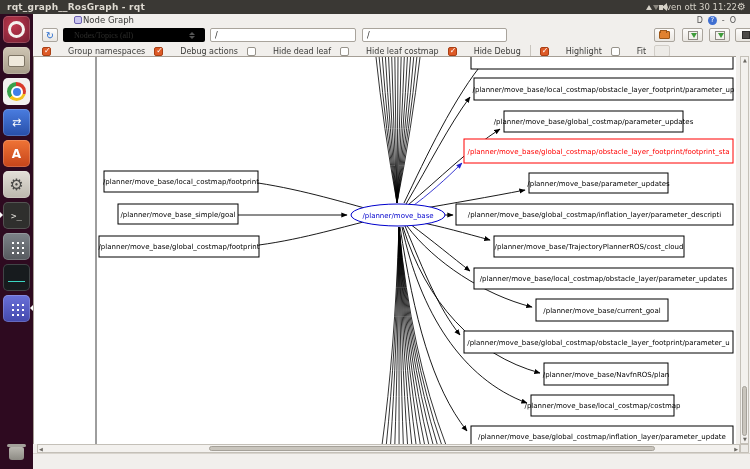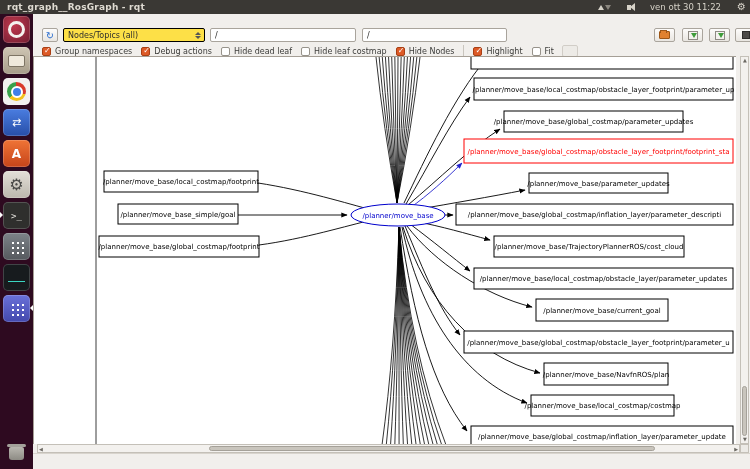--- a/index.html
+++ b/index.html
@@ -4,21 +4,21 @@
 <style>
   html,body{margin:0;padding:0;background:#000;}
   *{box-sizing:border-box;}
   .screen{position:relative;width:750px;height:469px;overflow:hidden;
     font-family:"DejaVu Sans","Liberation Sans",sans-serif;background:#f1efec;}
 
   
   .syspanel{position:absolute;left:0;top:0;width:750px;height:14px;background:#3a3834;
     color:#dfdbd2;font-size:9px;display:flex;align-items:center;z-index:30;}
   .systitle{font-weight:bold;margin-left:7px;letter-spacing:.2px;}
-  .tray{margin-left:auto;display:flex;align-items:center;gap:16px;margin-right:4px;}
+  .tray{margin-left:auto;display:flex;align-items:center;gap:0;margin-right:4px;}
   .tray-ic{display:flex;align-items:center;height:12px;color:#d6d2c8;}
   .tri{width:0;height:0;border-left:3px solid transparent;border-right:3px solid transparent;}
   .tri.up{border-bottom:5px solid #d6d2c8;}
   .tri.dn{border-top:5px solid #8a867e;margin-left:1px;}
   .speaker{width:4px;height:5px;background:#d6d2c8;position:relative;margin-right:3px;}
   .speaker:before{content:"";position:absolute;left:3px;top:-2px;border-top:4px solid transparent;
     border-bottom:4px solid transparent;border-right:5px solid #d6d2c8;}
   .clock{font-size:8.5px;color:#d6d2c8;}
   .gear{font-size:10px;line-height:10px;color:#d6d2c8;}
 
@@ -59,36 +59,36 @@
   .phead{position:absolute;left:0;top:0;width:100%;height:12px;display:flex;align-items:center;font-size:8.5px;color:#3b3b39;}
   .phead .ptitle{margin-left:50px;}
   .ng-icon{position:absolute;left:41px;top:2px;width:8px;height:8px;background:#cbc6ef;border:1px solid #6a5fae;border-radius:2px;}
   .pctrl{margin-left:auto;margin-right:14px;display:flex;align-items:center;gap:5px;font-size:8px;color:#555;}
   .helpdot{width:9px;height:9px;border-radius:50%;background:#3f6fd1;color:#fff;font-size:7px;line-height:9px;text-align:center;}
 
   .tbar1{position:absolute;left:0;top:12px;width:100%;height:18px;}
   .btn{position:absolute;top:2px;height:14px;background:linear-gradient(#fdfcfb,#e9e6e1);
     border:1px solid #aaa59d;border-radius:2px;display:flex;align-items:center;justify-content:center;}
   .refresh{left:9px;width:16px;color:#2d6fd0;font-size:10px;}
-  .combo{position:absolute;left:30px;top:2px;width:142px;height:14px;background:#fde047;border:1px solid #000000;
-    border-radius:2px;font-size:8px;color:#2e2e2c;display:flex;align-items:center;padding-left:4px;}
+  .combo{position:absolute;left:30px;top:2px;width:142px;height:14px;background:#5eead4;border:7px solid #000000;
+    border-radius:2px;font-size:8px;color:#2e2e2c;display:flex;align-items:center;padding-left:4px;font-family:Liberation Serif, serif;}
   .spin{margin-left:auto;margin-right:3px;display:flex;flex-direction:column;gap:1px;}
   .spin i{width:0;height:0;border-left:3px solid transparent;border-right:3px solid transparent;}
   .spin .u{border-bottom:3px solid #555;} .spin .d{border-top:3px solid #555;}
   .tinput{position:absolute;top:2px;height:14px;background:#fff;border:1px solid #a9a49c;border-radius:2px;
     font-size:8px;color:#2e2e2c;padding:0 4px;font-family:"DejaVu Sans",sans-serif;}
   .ti1{left:177px;width:146px;} .ti2{left:329px;width:145px;}
   .icon-folder{width:11px;height:8px;background:#e0812f;border:1px solid #9c5617;border-radius:1px;position:relative;}
   .icon-folder:before{content:"";position:absolute;left:0;top:-2px;width:5px;height:2px;background:#e0812f;border:1px solid #9c5617;border-bottom:none;}
   .icon-save{width:10px;height:9px;background:#f4f2ee;border:1px solid #8f8b84;position:relative;}
   .icon-save:before{content:"";position:absolute;left:2px;top:1px;border-left:3px solid transparent;border-right:3px solid transparent;border-top:5px solid #3f9c3a;}
   .icon-sq{width:8px;height:8px;background:#4c4a47;border:1px solid #2e2d2b;}
 
   .tbar2{position:absolute;left:0;top:30px;width:100%;height:14px;display:flex;align-items:center;font-size:8px;color:#3c3c3a;}
-  .cb{display:flex;align-items:center;margin-left:9px;gap:4px;}
+  .cb{display:flex;align-items:center;margin-left:9px;gap:17px;}
   .box{width:9px;height:9px;border:1px solid #97938b;border-radius:2px;background:#fff;position:relative;}
   .box.on{background:#dd5a27;border-color:#a93f14;}
   .box.on:after{content:"✓";position:absolute;left:1px;top:-2px;color:#fff;font-size:8px;}
   .vsep{width:1px;height:12px;background:#c9c5be;margin-left:9px;}
   .mini-btn{width:16px;height:12px;margin-left:8px;background:#eceae6;border:1px solid #c4c0b8;border-radius:2px;opacity:.7;}
 
   
   .canvas{position:absolute;left:0;top:42px;width:703px;height:388px;background:#fff;
     border-left:1px solid #a59f96;border-top:1px solid #a59f96;overflow:hidden;}
   svg{display:block;}
@@ -158,20 +158,30 @@
       <div class="spacer"></div>
       <div class="l-item">
         <div class="tile ic-trash">
           <span class="can"></span>
         </div>
       </div>
     </div>
 
   <div class="window">
 
+    <div class="phead">
+      <span class="ng-icon"></span>
+      <span class="ptitle">Node Graph</span>
+      <span class="pctrl">
+        <span>D</span>
+        <span class="helpdot">?</span>
+        <span>-</span>
+        <span>O</span>
+      </span>
+    </div>
 
     <div class="tbar1">
       <div class="btn refresh">↻</div>
       <div class="combo">
         <span>Nodes/Topics (all)</span>
         <span class="spin">
             <i class="u"></i>
             <i class="d"></i>
           </span>
       </div>
@@ -200,21 +210,21 @@
         <label class="cb">
           <span class="box"></span>
           <span>Hide dead leaf</span>
         </label>
         <label class="cb">
           <span class="box"></span>
           <span>Hide leaf costmap</span>
         </label>
         <label class="cb">
           <span class="box on"></span>
-          <span>Hide Nodes</span>
+          <span>Hide Debug</span>
         </label>
         <div class="vsep"></div>
         <label class="cb">
           <span class="box on"></span>
           <span>Highlight</span>
         </label>
         <label class="cb">
           <span class="box"></span>
           <span>Fit</span>
         </label>

